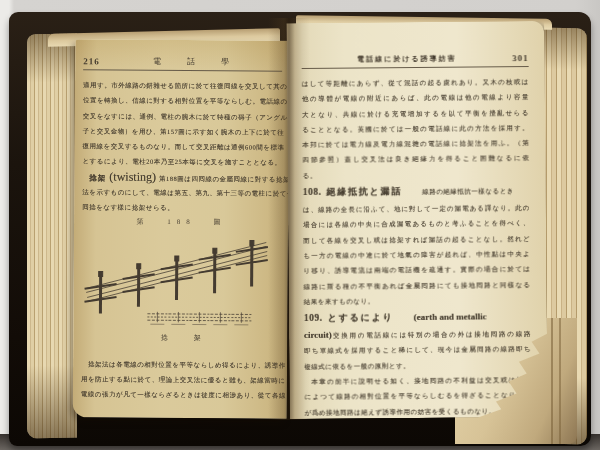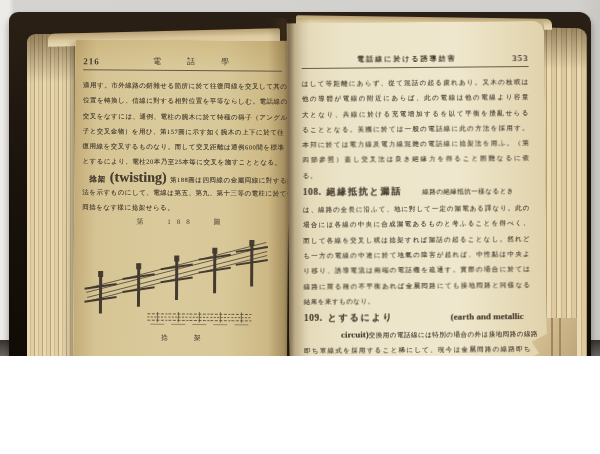--- a/index.html
+++ b/index.html
@@ -1,17 +1,17 @@
 <!DOCTYPE html>
 <html><head>
 <meta charset="utf-8">
 <style>
   html,body{margin:0;padding:0;}
   #stage{
-    position:relative;width:600px;height:356px;overflow:hidden;
+    position:relative;width:600px;height:450px;overflow:hidden;
     background:linear-gradient(90deg,#ecebe8 0px,#ecebe8 9px,#d5d3d0 14px,#d2d0cd 96%,#c9c7c4 100%);
     font-family:"Liberation Serif","DejaVu Serif",serif;
   }
   
   .floor{position:absolute;left:0;bottom:0;width:600px;height:16px;
     background:linear-gradient(180deg,#37322e 0%,#6b6661 100%);}
   
   .cover{position:absolute;left:9px;top:12px;width:582px;height:434px;
     background:linear-gradient(180deg,#2a2016 0%,#1b140d 35%,#120c07 75%,#0c0804 100%);
     border-radius:9px 12px 10px 8px;box-shadow:0 5px 7px rgba(0,0,0,.4);}
@@ -65,25 +65,25 @@
   .pgnum{font-size:9px;font-weight:bold;letter-spacing:1px;color:#453c2f;}
   .runtitle-left{flex:1;text-align:center;font-size:8px;letter-spacing:26px;padding-left:26px;color:#4a4134;}
   .runtitle-right{flex:1;text-align:center;font-size:7px;font-weight:bold;letter-spacing:2px;color:#453c2f;}
   .hrule{border-bottom:1.4px solid #655a48;margin-bottom:7px;}
   .ln{font-size:6.5px;letter-spacing:.5px;line-height:15.3px;height:15.3px;
       text-align:justify;text-align-last:justify;white-space:nowrap;color:#463d2f;
       text-shadow:0 0 .5px rgba(70,60,45,.55);}
   .ln.short{text-align-last:left;}
   .ln.indent{text-indent:7px;}
   .b{font-weight:bold;font-size:7.5px;letter-spacing:1px;}
-  .latin{font-size:14px;letter-spacing:0;font-weight:bold;}
+  .latin{font-size:12px;letter-spacing:0;}
   .sec{height:19px;line-height:19px;text-align-last:left;}
   .secnum{font-weight:bold;font-size:9.5px;letter-spacing:.5px;margin-right:5px;}
   .sectitle{font-weight:bold;font-size:9px;letter-spacing:1.8px;margin-right:20px;}
-  .seclatin{font-weight:bold;font-size:9px;letter-spacing:0;margin-left:37px;}
+  .seclatin{font-weight:bold;font-size:9px;letter-spacing:0;}
   .secintro{font-size:6.5px;}
   .cap{font-size:7px;text-align:center;text-align-last:center;height:13px;line-height:13px;color:#4a4134;}
   .cap-figno{word-spacing:10px;letter-spacing:6px;}
   .cap-name{letter-spacing:26px;padding-left:26px;}
   .figwrap{height:100px;margin:1px 0 2px 0;text-align:center;}
   svg.fig{width:196px;height:98px;}
   .gap{height:12px;}
 </style>
 </head>
 <body>
@@ -173,21 +173,21 @@
       <div class="ln indent">捻架法は各電線の相對位置を平等ならしめ得るにより、誘導作</div>
       <div class="ln">用を防止する點に於て、理論上交叉法に優ると雖も、架線當時に</div>
       <div class="ln">電線の張力が凡て一樣ならざるときは徒度に相渉あり、從て各線</div>
     </div>
   </div>
 
   <div class="page page-right">
     <div class="content">
       <div class="hdr">
         <span class="runtitle-right">電話線に於ける誘導妨害</span>
-        <span class="pgnum">353</span>
+        <span class="pgnum">301</span>
       </div>
       <div class="hrule"></div>
 
       <div class="ln">はして等距離にあらず、從て混話の起る虞れあり。又木の枝或は</div>
       <div class="ln">他の導體が電線の附近にあらば、此の電線は他の電線より容量</div>
       <div class="ln">大となり、共線に於ける充電增加するを以て平衡を攪亂せらる</div>
       <div class="ln">ることとなる。英國に於ては一般の電話線に此の方法を採用す。</div>
       <div class="ln">本邦に於ては電力線及電力線混雜の電話線に捻架法を用ふ。（第</div>
       <div class="ln">四節參照）蓋し交叉法は良き絕緣力を得ること困難なるに依</div>
       <div class="ln short">る。</div>

